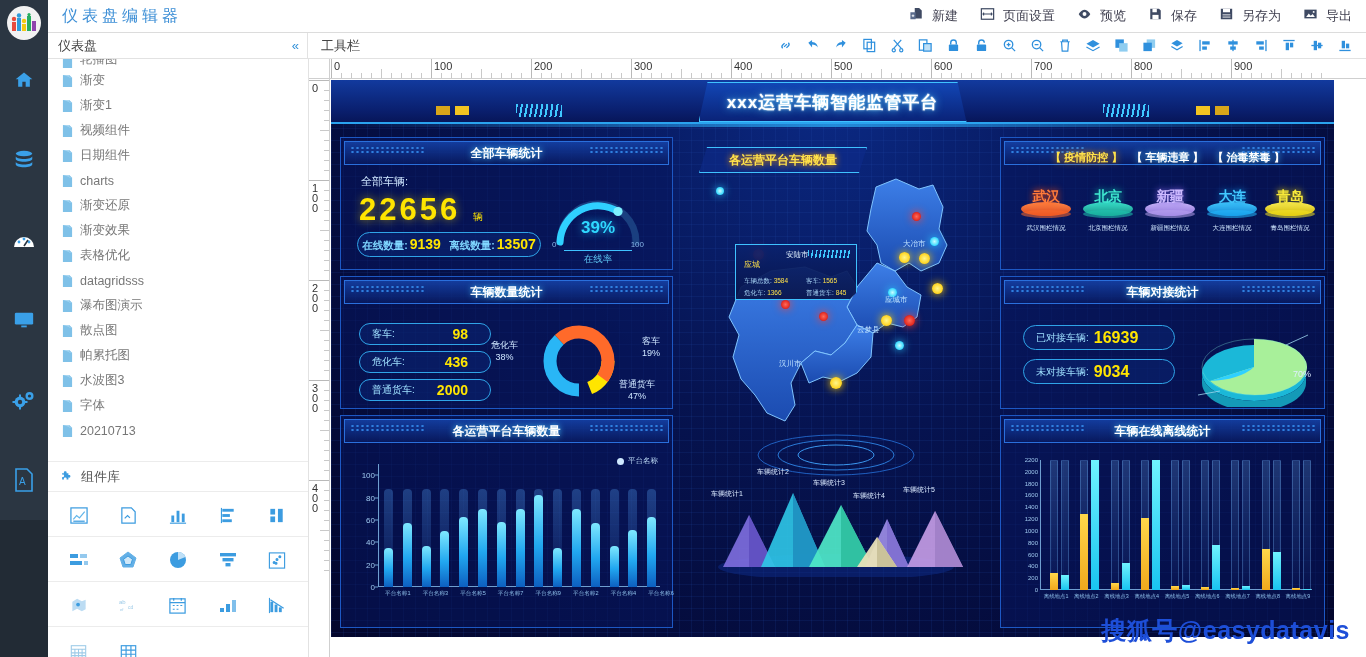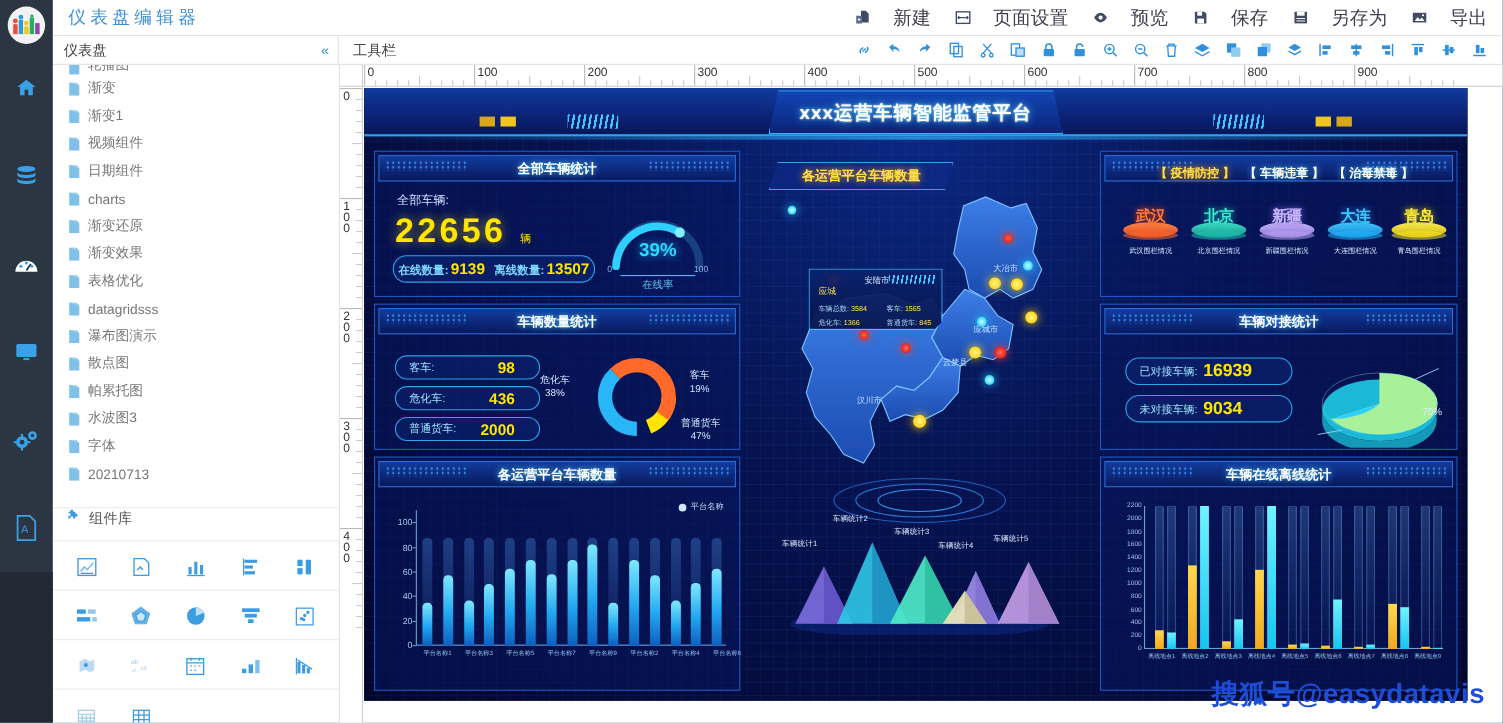--- a/index.html
+++ b/index.html
@@ -30,22 +30,22 @@
   #topbar {
     position: absolute; left: 48px; top: 0; width: 1318px; height: 33px;
     background: #fff; border-bottom: 1px solid #dcdcdc; display: flex; align-items: center;
     z-index: 5;
   }
   #apptitle {
     margin-left: 14px; font-size: 16px; color: #3d8fd6; letter-spacing: 4px; font-weight: 400;
   }
   #topactions { margin-left: auto; display: flex; align-items: center; padding-right: 14px; }
   .topact {
-    display: flex; align-items: center; gap: 20px; margin-left: 22px;
-    font-size: 17px; color: #3f3f4f; cursor: pointer; white-space: nowrap;
+    display: flex; gap: 8px; margin-left: 22px;
+    font-size: 13px; color: #3f3f4f; cursor: pointer; white-space: nowrap;
   }
   .topact svg { display: block; }
 
   
   #panelhead {
     position: absolute; left: 48px; top: 33px; width: 1318px; height: 26px;
     border-bottom: 1px solid #e2e2e2; background: #fff; z-index: 5;
   }
   #dashhdr {
     position: absolute; left: 0; top: 0; width: 260px; height: 25px;
@@ -72,21 +72,21 @@
   }
   #tree { padding-top: 0; height: 402px; overflow: hidden; }
   .tnode {
     display: flex; align-items: center; gap: 7px; height: 25px;
     padding-left: 14px; font-size: 12.5px; color: #777; cursor: pointer;
   }
   .tnode .fi { flex: 0 0 auto; }
   .tnode.clipped { height: 9px; overflow: hidden; align-items: flex-end; }
 
   #libhdr {
-    display: flex; align-items: flex-start; gap: 7px; height: 30px; padding-left: 12px;
+    display: flex; align-items: center; gap: 7px; height: 30px; padding-left: 12px;
     font-size: 13px; color: #555; border-top: 1px solid #ececec;
   }
   .libgrid {
     display: grid; grid-template-columns: repeat(5, 1fr);
     row-gap: 16px; padding: 10px 6px 8px 6px; border-top: 1px solid #ececec;
   }
   .libgrid.last { border-top: 1px solid #ececec; padding-top: 12px; }
   .libitem {
     display: flex; align-items: center; justify-content: center; height: 26px;
     color: #3c9ce0; cursor: pointer;
@@ -1025,21 +1025,21 @@
       </div>
       <svg style="position:absolute;left:196px;top:42px" width="84" height="84" viewBox="0 0 84 84">
         <circle cx="42" cy="42" r="29" fill="none" stroke="#29b6f6" stroke-width="13" stroke-dasharray="69.3 112.9" stroke-dashoffset="-45.5"></circle>
         <circle cx="42" cy="42" r="29" fill="none" stroke="#ffe500" stroke-width="13" stroke-dasharray="34.6 147.6" stroke-dashoffset="0"></circle>
         <circle cx="42" cy="42" r="29" fill="none" stroke="#ff6a2a" stroke-width="13" stroke-dasharray="85.7 96.5" stroke-dashoffset="-114.8"></circle>
       </svg>
       <div class="donutlbl" style="left:150px;top:62px">
         <div>危化车</div>
         <div>38%</div>
       </div>
-      <div class="donutlbl" style="left:286px;top:58px">
+      <div class="donutlbl" style="left:301px;top:58px">
         <div>客车</div>
         <div>19%</div>
       </div>
       <div class="donutlbl" style="left:278px;top:101px">
         <div>普通货车</div>
         <div>47%</div>
       </div>
     </div>
 
     <div class="card" id="c-plat">

